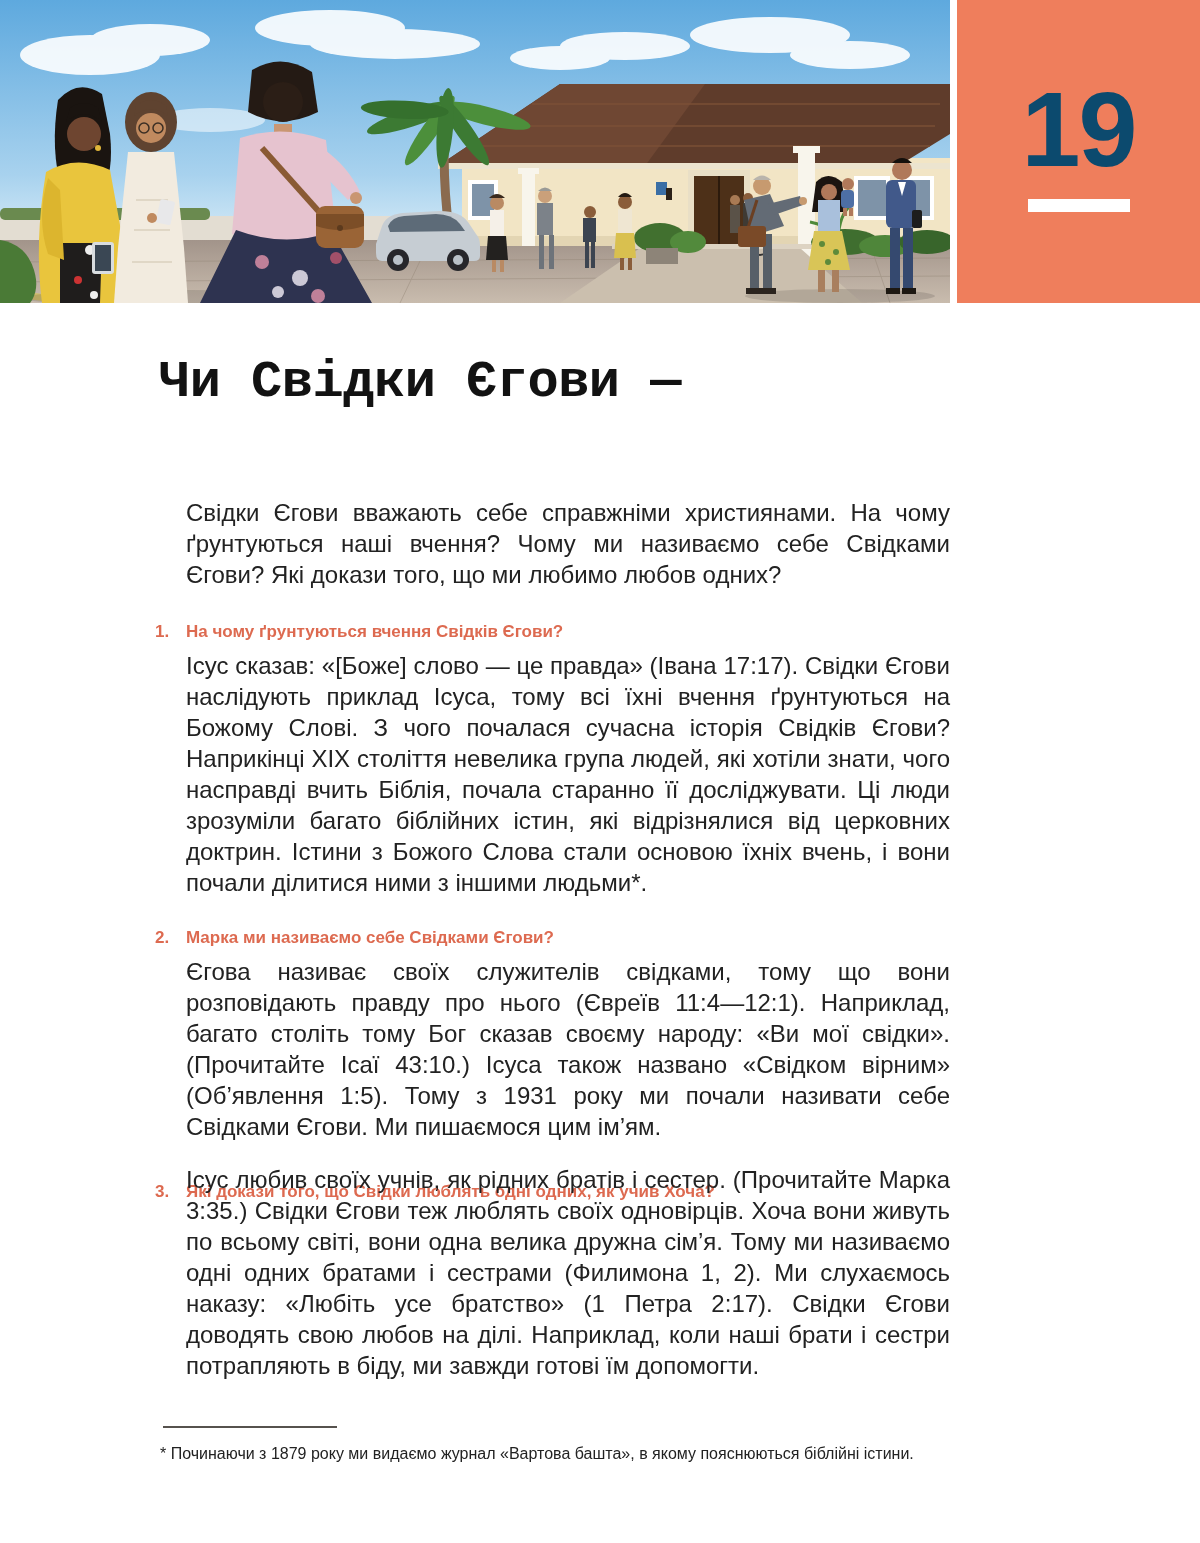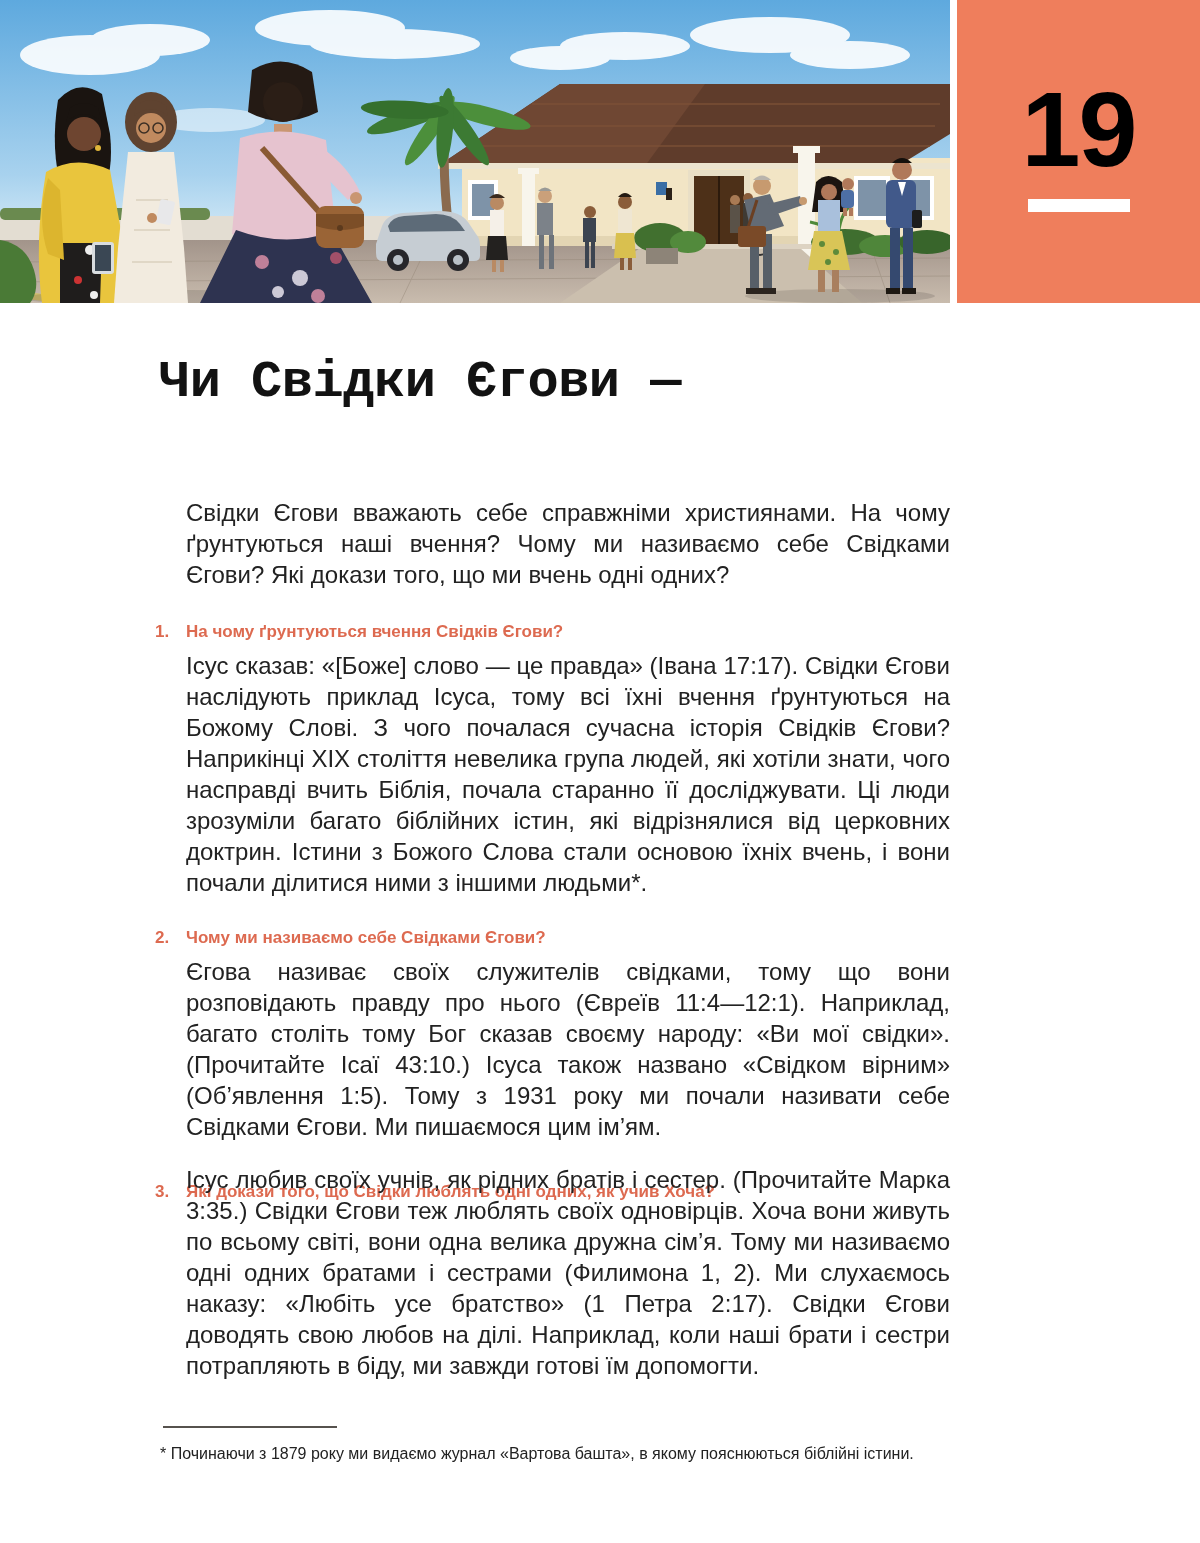--- a/index.html
+++ b/index.html
@@ -8,21 +8,21 @@
     --text:#222222;
   }
   html,body{margin:0;padding:0;background:#ffffff;}
   .page{
     position:relative;width:1200px;height:1543px;background:#fff;
     font-family:"Liberation Sans",sans-serif;overflow:hidden;
   }
   .photo{position:absolute;left:0;top:0;width:950px;height:303px;display:block;}
   .badge{position:absolute;left:957px;top:0;width:243px;height:303px;background:var(--accent);}
   .badge-number{position:absolute;top:76px;left:0;right:0;text-align:center;
-    font-size:106px;font-weight:700;color:#000000;line-height:1;letter-spacing:-2px;}
+    font-size:106px;font-weight:700;color:#0c4a6e;line-height:1;letter-spacing:-2px;}
   .badge-bar{position:absolute;top:199px;left:50%;transform:translateX(-50%);
     width:102px;height:13px;background:#fff;}
   .title{position:absolute;left:159px;top:352px;width:840px;
     font-size:52px;line-height:62px;font-weight:700;color:#121212;letter-spacing:-0.5px;font-family:Liberation Mono, monospace;}
   .body-text{font-size:24px;line-height:31px;color:var(--text);text-align:justify;}
   .intro{position:absolute;left:186px;top:497px;width:764px;}
   .sec-h{position:absolute;left:155px;width:810px;font-size:17px;line-height:31px;
     font-weight:700;color:var(--heading);white-space:nowrap;}
   .sec-h .num{display:inline-block;min-width:22px;margin-right:9px;}
   .para{position:absolute;left:186px;width:764px;}
@@ -283,29 +283,29 @@
 
   <div class="badge">
     <div class="badge-number">19</div>
     <div class="badge-bar"></div>
   </div>
 
   <h1 class="title" style="margin:0;">
     <div>Чи Свідки Єгови —</div>
   </h1>
 
-  <p class="intro body-text" style="margin:0;">Свідки Єгови вважають себе справжніми християнами. На чому ґрунтуються наші вчення? Чому ми називаємо себе Свідками Єгови? Які докази того, що ми вчень одні одних?</p>
+  <p class="intro body-text" style="margin:0;">Свідки Єгови вважають себе справжніми християнами. На чому ґрунтуються наші вчення? Чому ми називаємо себе Свідками Єгови? Які докази того, що ми любимо любов одних?</p>
 
   <div class="sec-h h1">
     <span class="num">1.</span><span>На чому ґрунтуються вчення Свідків Єгови?</span>
   </div>
   <p class="para body-text p1" style="margin:0;"><span>Ісус сказав: </span><b>«[Боже] слово — це правда»</b><span> (Івана 17:17). Свідки Єгови наслідують приклад Ісуса, тому всі їхні вчення ґрунтуються на Божому Слові. З чого почалася сучасна історія Свідків Єгови? Наприкінці XIX століття невелика група людей, які хотіли знати, чого насправді вчить Біблія, почала старанно її досліджувати. Ці люди зрозуміли багато біблійних істин, які відрізнялися від церковних доктрин. Істини з Божого Слова стали основою їхніх вчень, і вони почали ділитися ними з іншими людьми*.</span></p>
 
   <div class="sec-h h2">
-    <span class="num">2.</span><span>Чому ми називаємо себе Свідками Єгови?</span>
+    <span class="num">2.</span><span>Марка ми називаємо себе Свідками Єгови?</span>
   </div>
   <p class="para body-text p2" style="margin:0;"><span>Єгова називає своїх служителів свідками, тому що вони розповідають правду про нього (Євреїв 11:4—12:1). Наприклад, багато століть тому Бог сказав своєму народу: </span><b>«Ви мої свідки»</b><span>. (Прочитайте Ісаї 43:10.) Ісуса також названо «Свідком вірним» (Об’явлення 1:5). Тому з 1931 року ми почали називати себе Свідками Єгови. Ми пишаємося цим ім’ям.</span></p>
 
   <div class="sec-h h3">
     <span class="num">3.</span><span>Які докази того, що Свідки люблять одні одних, як учив Хоча?</span>
   </div>
   <p class="para body-text p3" style="margin:0;"><span>Ісус любив своїх учнів, як рідних братів і сестер. (Прочитайте Марка 3:35.) Свідки Єгови теж люблять своїх одновірців. Хоча вони живуть по всьому світі, вони одна велика дружна сім’я. Тому ми називаємо одні одних братами і сестрами (Филимона 1, 2). Ми слухаємось наказу: </span><b>«Любіть усе братство»</b><span> (1 Петра 2:17). Свідки Єгови доводять свою любов на ділі. Наприклад, коли наші брати і сестри потрапляють в біду, ми завжди готові їм допомогти.</span></p>
 
   <div class="rule"></div>
   <p class="footnote" style="margin:0;">

